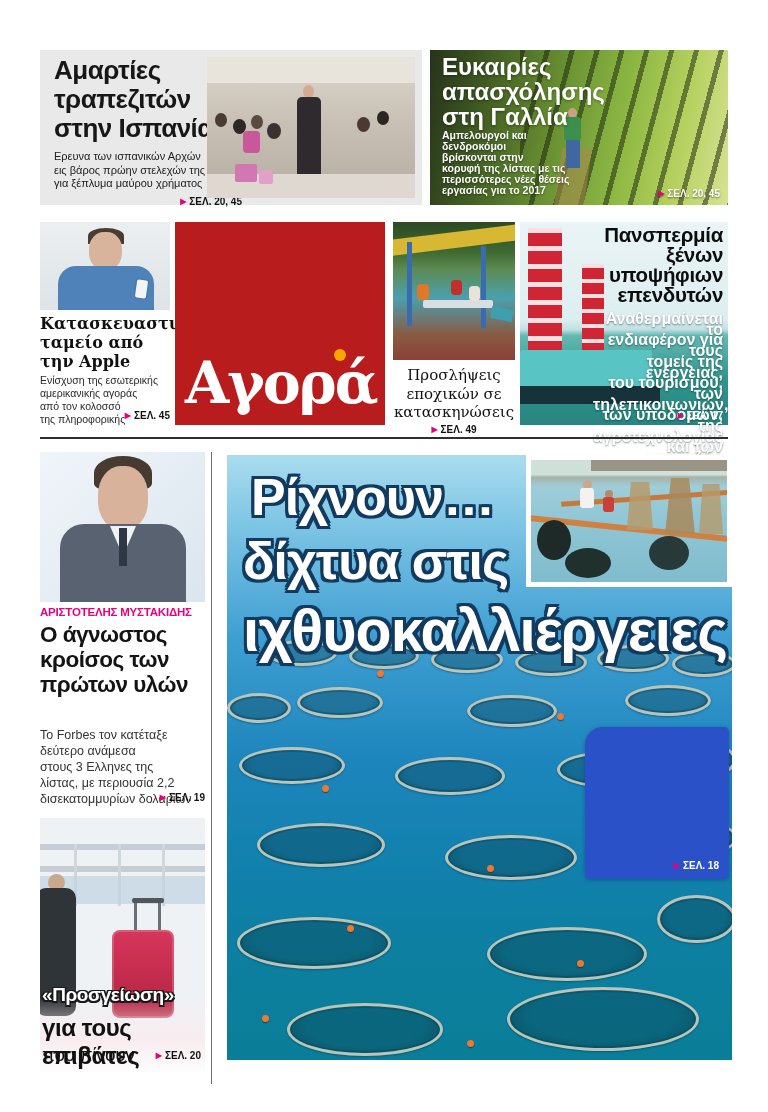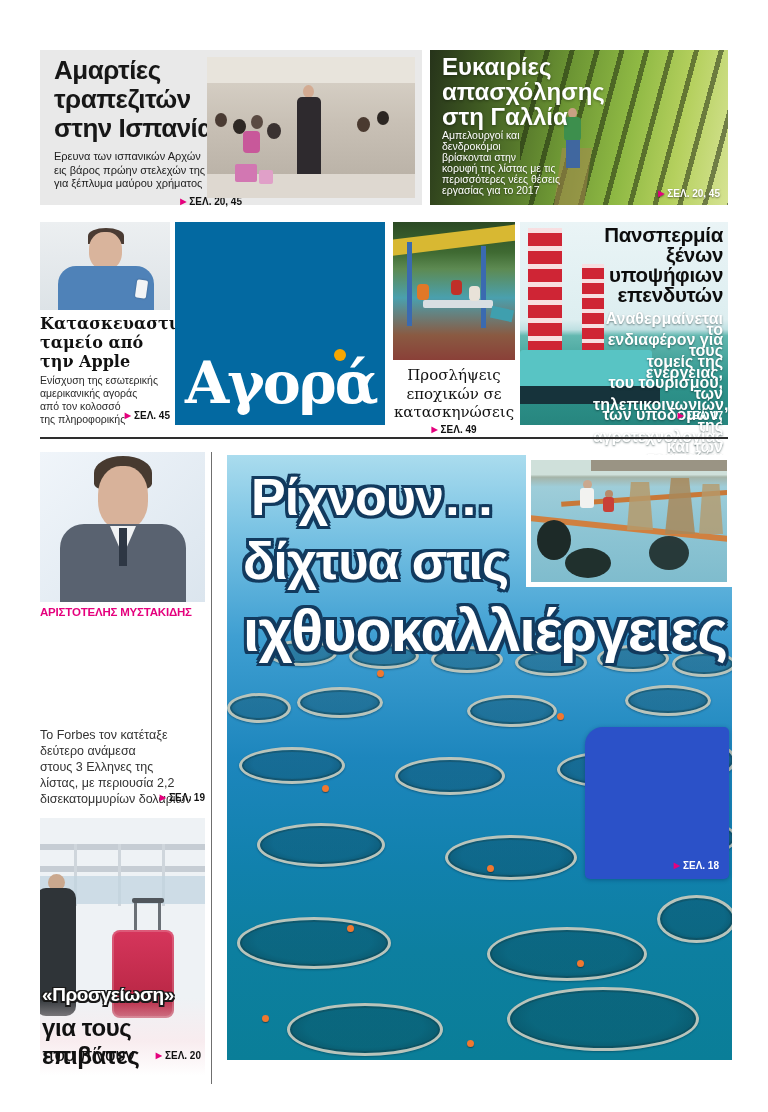--- a/index.html
+++ b/index.html
@@ -16,29 +16,29 @@
   #spain-sub{left:14px;top:100px;width:190px;font-size:11px;line-height:13.5px;color:#1c1c1c;}
   #spain-marker{left:14px;top:146px;width:188px;text-align:right;}
   #conference-photo{left:167px;top:7px;width:208px;height:141px;background:linear-gradient(#dcd6cc,#c9c1b6 45%,#b5ada2);}
   
   #story-france{left:430px;top:50px;width:298px;height:155px;}
   #vineyard-photo{left:0;top:0;width:298px;height:155px;
      background:linear-gradient(100deg,#26331a 0%,#3f5a22 18%,#6d9634 45%,#8fb944 65%,#b5d05e 82%,#d6e393 100%);}
   #vineyard-rows{left:90px;top:0;width:208px;height:155px;
      background:repeating-linear-gradient(105deg,rgba(22,32,10,.5) 0 5px,rgba(0,0,0,0) 5px 24px);}
   #france-headline{left:12px;top:4px;width:200px;font-weight:bold;font-size:24px;line-height:25px;color:#fff;text-shadow:0 1px 3px rgba(0,0,0,.4);}
-  #france-sub{left:12px;top:80px;width:150px;font-size:10.5px;line-height:11px;color:#fff;font-weight:normal;text-shadow:0 1px 2px rgba(0,0,0,.45);}
+  #france-sub{left:12px;top:80px;width:150px;font-size:10.5px;line-height:11px;color:#fff;font-weight:bold;text-shadow:0 1px 2px rgba(0,0,0,.45);}
   #france-marker{right:8px;bottom:6px;text-shadow:0 1px 2px rgba(0,0,0,.5);}
   
   #story-apple{left:40px;top:222px;width:130px;height:212px;}
   #tim-cook-photo{left:0;top:0;width:130px;height:88px;background:linear-gradient(#eceff1,#dde3e7);}
   #apple-headline{left:0;top:92px;width:130px;font-family:"DejaVu Serif",serif;font-weight:bold;font-size:16px;line-height:19px;color:#111;}
   #apple-sub{left:0;top:152px;width:130px;font-size:10.5px;line-height:13px;color:#2a2a2a;}
   #apple-marker{right:0;top:188px;}
-  #masthead-logo{left:175px;top:222px;width:210px;height:203px;background:#0369a1;}
+  #masthead-logo{left:175px;top:222px;width:210px;height:203px;background:#b91c1c;}
   #masthead-title{left:10px;bottom:14px;font-family:"DejaVu Serif",serif;font-weight:bold;font-size:57px;color:#fff;letter-spacing:-2px;line-height:1;}
   #masthead-dot{left:159px;top:127px;width:12px;height:12px;border-radius:50%;background:#f7a600;}
   #story-camps{left:393px;top:222px;width:122px;height:212px;}
   #camp-photo{left:0;top:0;width:122px;height:138px;background:linear-gradient(#2c4a24 0%,#3f6a32 22%,#5d8a52 34%,#4aa0ae 55%,#8a5a42 82%,#8a4038 100%);}
   #camps-headline{left:0;top:144px;width:122px;text-align:center;font-family:"DejaVu Serif",serif;font-size:15px;line-height:18.5px;color:#111;}
   #camps-marker{left:0;top:202px;width:122px;text-align:center;}
   #story-investors{left:520px;top:222px;width:208px;height:203px;}
   #oil-rig-photo{left:0;top:0;width:208px;height:203px;
      background:linear-gradient(180deg,#eaf4f6 0%,#ddeef0 48%,#bfe0e2 53%,#63b8b0 56%,#2f948c 78%,#27867f 100%);}
   #investors-headline{right:5px;top:3px;width:200px;text-align:right;font-weight:bold;font-size:20.5px;line-height:20px;color:#0d0d0d;letter-spacing:-.3px;}
@@ -184,20 +184,21 @@
 
   <section class="abs" id="story-mystakidis">
     <div class="photo" id="mystakidis-portrait">
       <div class="shape" style="left:54px;top:4px;width:58px;height:34px;border-radius:50% 50% 20% 20%;background:#473a30;"></div>
       <div class="shape" style="left:58px;top:14px;width:50px;height:64px;border-radius:45%;background:#d8b29a;"></div>
       <div class="shape" style="left:20px;top:72px;width:126px;height:78px;border-radius:24px 24px 0 0;background:#596270;"></div>
       <div class="shape" style="left:70px;top:74px;width:26px;height:30px;background:#f0f2f4;clip-path:polygon(0 0,100% 0,50% 100%);"></div>
       <div class="shape" style="left:79px;top:76px;width:8px;height:38px;background:#2e3744;"></div>
     </div>
     <div class="abs" id="mystakidis-kicker">ΑΡΙΣΤΟΤΕΛΗΣ ΜΥΣΤΑΚΙΔΗΣ</div>
+    <h2 class="abs" id="mystakidis-headline" style="margin:0;">Ο άγνωστος<br>κροίσος των<br>πρώτων υλών</h2>
     <div class="abs" id="mystakidis-sub">Το Forbes τον κατέταξε<br>δεύτερο ανάμεσα<br>στους 3 Ελληνες της<br>λίστας, με περιουσία 2,2<br>δισεκατομμυρίων δολαρίων</div>
     <div class="abs marker" id="mystakidis-marker">
       <span class="arr">▶</span><span>ΣΕΛ. 19</span>
     </div>
   </section>
 
   <section class="abs" id="story-airport">
     <div class="photo" id="airport-photo">
       <div class="shape" style="left:0;top:26px;width:165px;height:6px;background:#c6cdd4;"></div>
       <div class="shape" style="left:0;top:48px;width:165px;height:6px;background:#c6cdd4;"></div>

